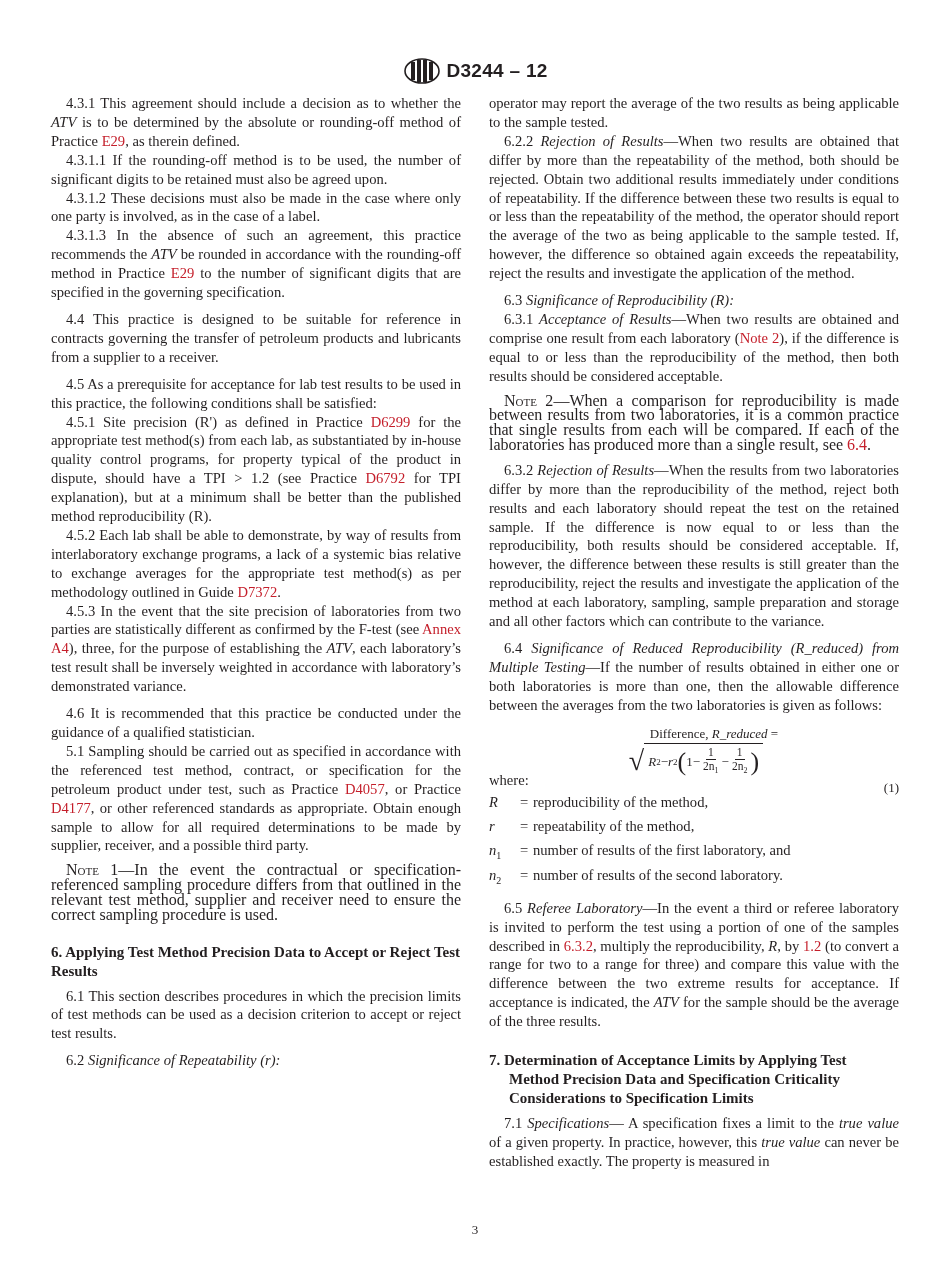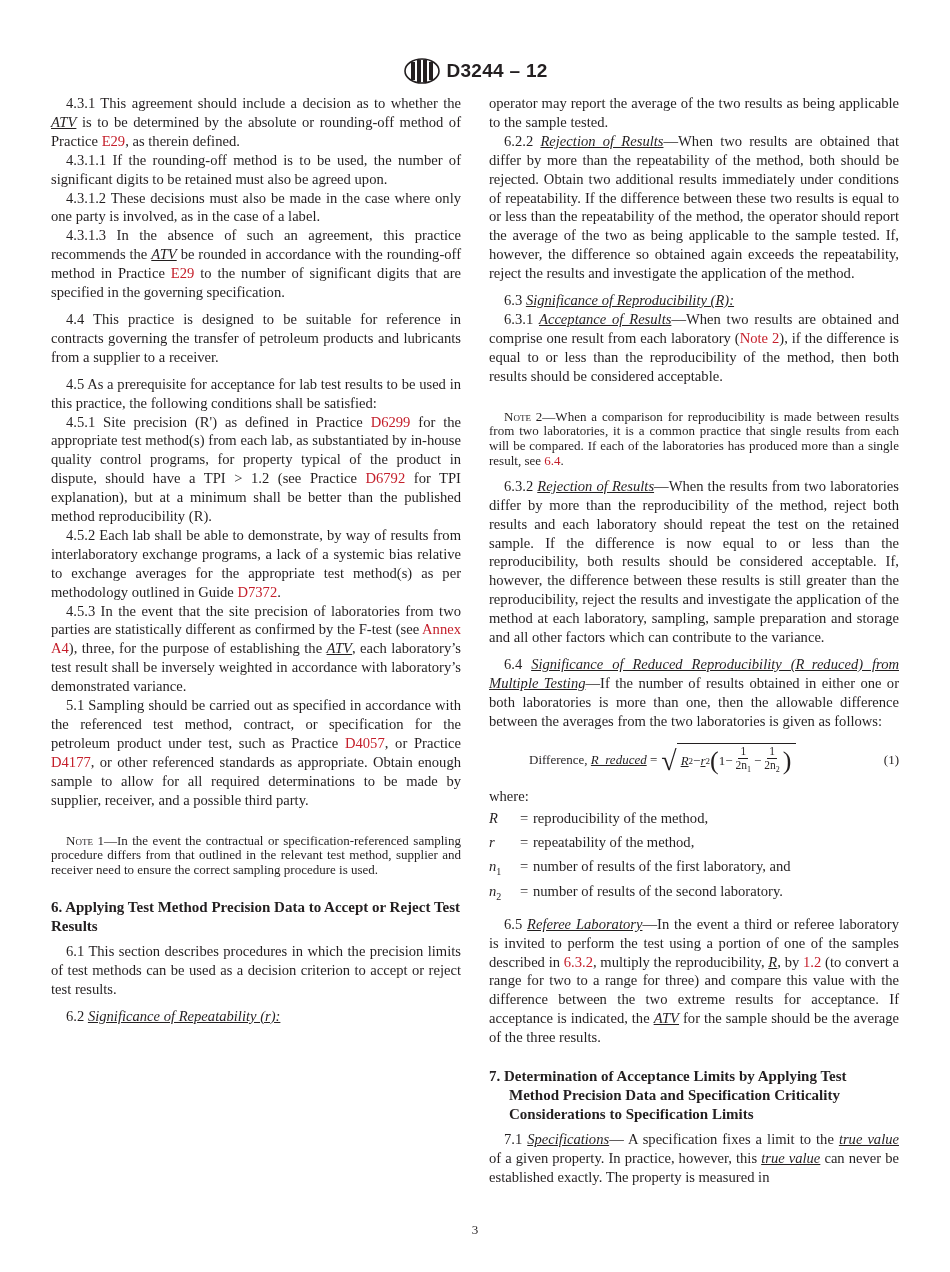--- a/index.html
+++ b/index.html
@@ -9,26 +9,26 @@
   .header .logo { display:inline-block; vertical-align:middle; width:40px; height:30px; }
   .header .docid { display:inline-block; vertical-align:middle; font-family:"Liberation Sans", sans-serif;
          font-weight:bold; font-size:19px; margin-left:0; letter-spacing:0.3px; }
   .col { position:absolute; top:94px; width:410px; font-size:14.6px; line-height:18.9px; }
   .col.left { left:51px; }
   .col.right { left:489px; }
   p { margin:0; text-align:justify; text-indent:15px; }
   p.gap { margin-top:8px; }
   p.noindent { text-indent:0; }
   .link { color:#c41e2a; }
-  i { font-style:italic;text-decoration:underline; }
-  .note { font-size:13px; line-height:14.8px; margin-top:24px; text-indent:15px; text-align:justify; }
+  i { font-style:italic; }
+  .note { font-size:16px; line-height:14.8px; margin-top:8px; text-indent:15px; text-align:justify; }
   .note .sc { font-variant:small-caps; }
   h2 { font-size:15px; font-weight:bold; margin:14px 0 6px 0; line-height:19px; }
   h2.sec7 { padding-left:20px; text-indent:-20px; }
-  .eq { display:flex; align-items:center; margin:10px 0 6px 0; font-size:13px; height:40px; }
+  .eq { display:flex; align-items:center; margin:10px 0 6px 0; font-size:13px; height:40px;flex-direction:column; }
   .eq .lbl { margin-left:40px; }
   .eq .sqrt { display:flex; align-items:stretch; margin-left:4px; }
   .eq .rad { font-size:28px; line-height:36px; }
   .eq .under { border-top:1px solid #231f20; display:flex; align-items:center; padding:0 4px; }
   .frac { display:inline-flex; flex-direction:column; align-items:center; margin:0 3px; font-size:11.5px; line-height:13px; }
   .frac .num { border-bottom:1px solid #231f20; padding:0 2px; }
   .paren { font-size:26px; line-height:30px; }
   .eqnum { margin-left:auto; }
   .defs { margin-top:4px; }
   .def { display:flex; }
@@ -53,20 +53,21 @@
 <div class="col left">
   <p><span>4.3.1 This agreement should include a decision as to whether the </span><i>ATV</i><span> is to be determined by the absolute or rounding-off method of Practice </span><span class="link">E29</span><span>, as therein defined.</span></p>
   <p>4.3.1.1 If the rounding-off method is to be used, the number of significant digits to be retained must also be agreed upon.</p>
   <p>4.3.1.2 These decisions must also be made in the case where only one party is involved, as in the case of a label.</p>
   <p><span>4.3.1.3 In the absence of such an agreement, this practice recommends the </span><i>ATV</i><span> be rounded in accordance with the rounding-off method in Practice </span><span class="link">E29</span><span> to the number of significant digits that are specified in the governing specification.</span></p>
   <p class="gap">4.4 This practice is designed to be suitable for reference in contracts governing the transfer of petroleum products and lubricants from a supplier to a receiver.</p>
   <p class="gap">4.5 As a prerequisite for acceptance for lab test results to be used in this practice, the following conditions shall be satisfied:</p>
   <p><span>4.5.1 Site precision (R') as defined in Practice </span><span class="link">D6299</span><span> for the appropriate test method(s) from each lab, as substantiated by in-house quality control programs, for property typical of the product in dispute, should have a TPI &gt; 1.2 (see Practice </span><span class="link">D6792</span><span> for TPI explanation), but at a minimum shall be better than the published method reproducibility (R).</span></p>
   <p><span>4.5.2 Each lab shall be able to demonstrate, by way of results from interlaboratory exchange programs, a lack of a systemic bias relative to exchange averages for the appropriate test method(s) as per methodology outlined in Guide </span><span class="link">D7372</span><span>.</span></p>
   <p><span>4.5.3 In the event that the site precision of laboratories from two parties are statistically different as confirmed by the F-test (see </span><span class="link">Annex A4</span><span>), three, for the purpose of establishing the </span><i>ATV</i><span>, each laboratory’s test result shall be inversely weighted in accordance with laboratory’s demonstrated variance.</span></p>
+  <p class="gap">4.6 It is recommended that this practice be conducted under the guidance of a qualified statistician.</p>
   <p><span>5.1 Sampling should be carried out as specified in accordance with the referenced test method, contract, or specification for the petroleum product under test, such as Practice </span><span class="link">D4057</span><span>, or Practice </span><span class="link">D4177</span><span>, or other referenced standards as appropriate. Obtain enough sample to allow for all required determinations to be made by supplier, receiver, and a possible third party.</span></p>
   <div class="note"><span class="sc">Note 1</span><span>—In the event the contractual or specification-referenced sampling procedure differs from that outlined in the relevant test method, supplier and receiver need to ensure the correct sampling procedure is used.</span></div>
   <h2 style="margin-top:20px;">6. Applying Test Method Precision Data to Accept or Reject Test Results</h2>
   <p>6.1 This section describes procedures in which the precision limits of test methods can be used as a decision criterion to accept or reject test results.</p>
   <p class="gap"><span>6.2 </span><i>Significance of Repeatability (r):</i></p>
 </div>
 
 <div class="col right">
   <p class="noindent">operator may report the average of the two results as being applicable to the sample tested.</p>
   <p><span>6.2.2 </span><i>Rejection of Results</i><span>—When two results are obtained that differ by more than the repeatability of the method, both should be rejected. Obtain two additional results immediately under conditions of repeatability. If the difference between these two results is equal to or less than the repeatability of the method, the operator should report the average of the two as being applicable to the sample tested. If, however, the difference so obtained again exceeds the repeatability, reject the results and investigate the application of the method.</span></p>

